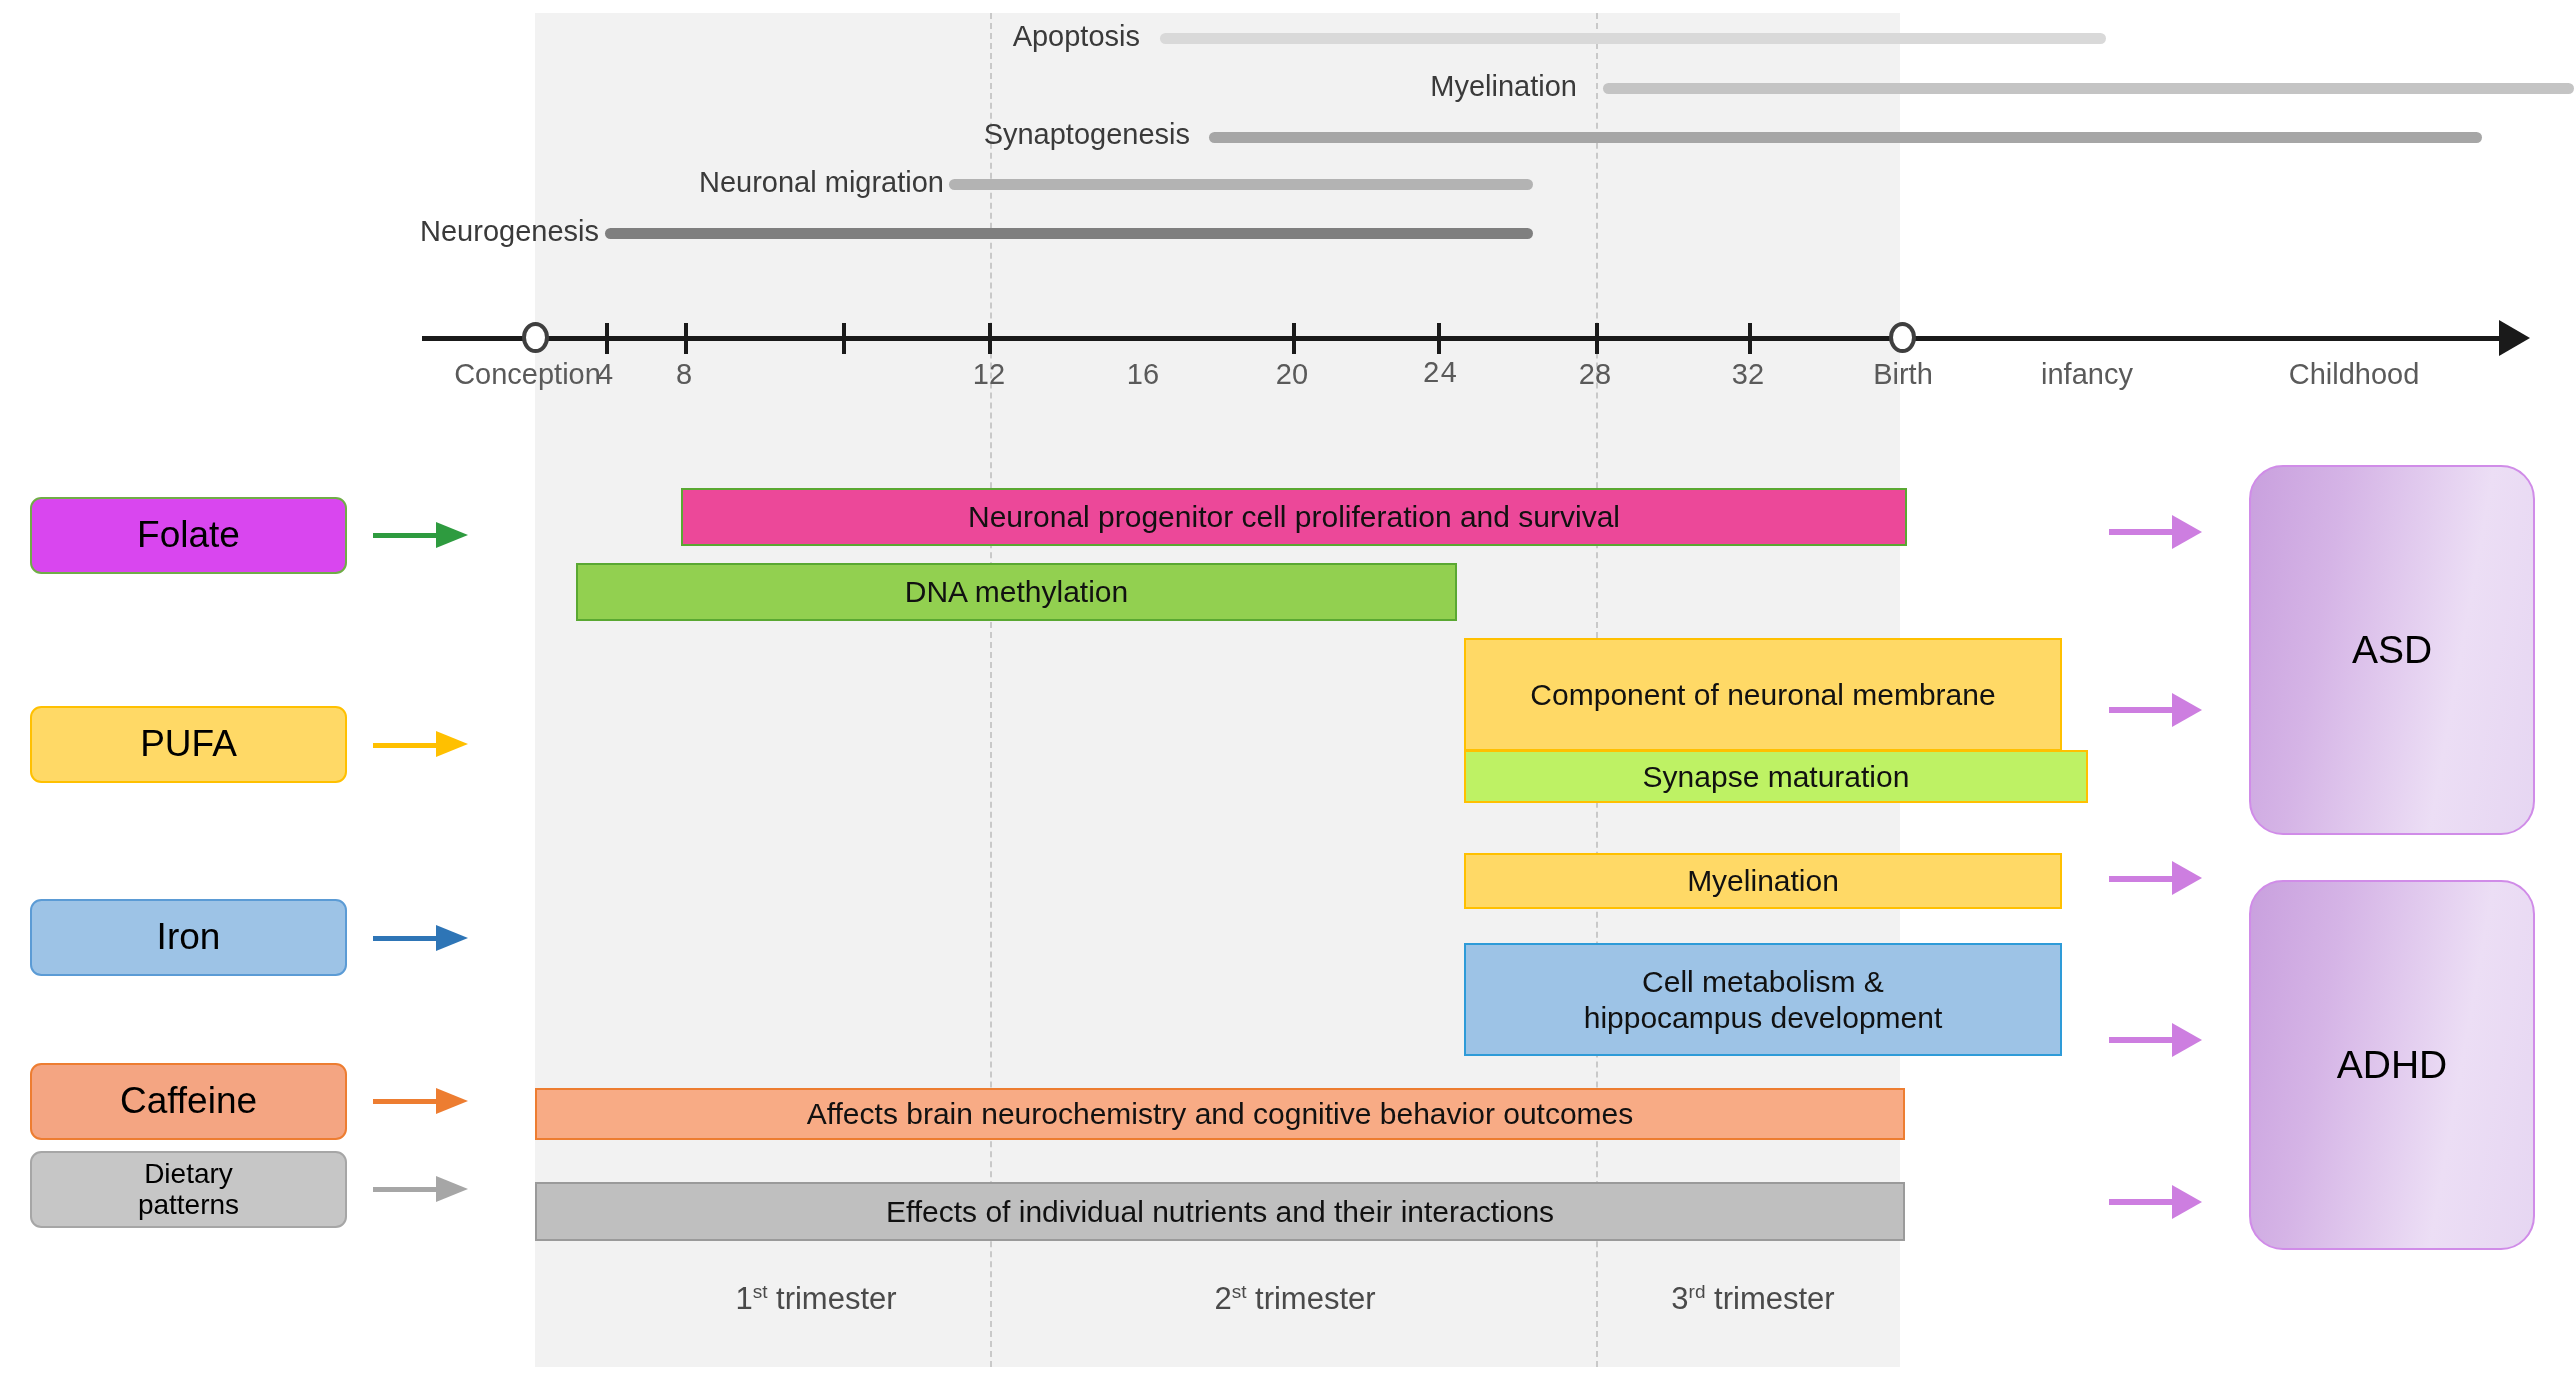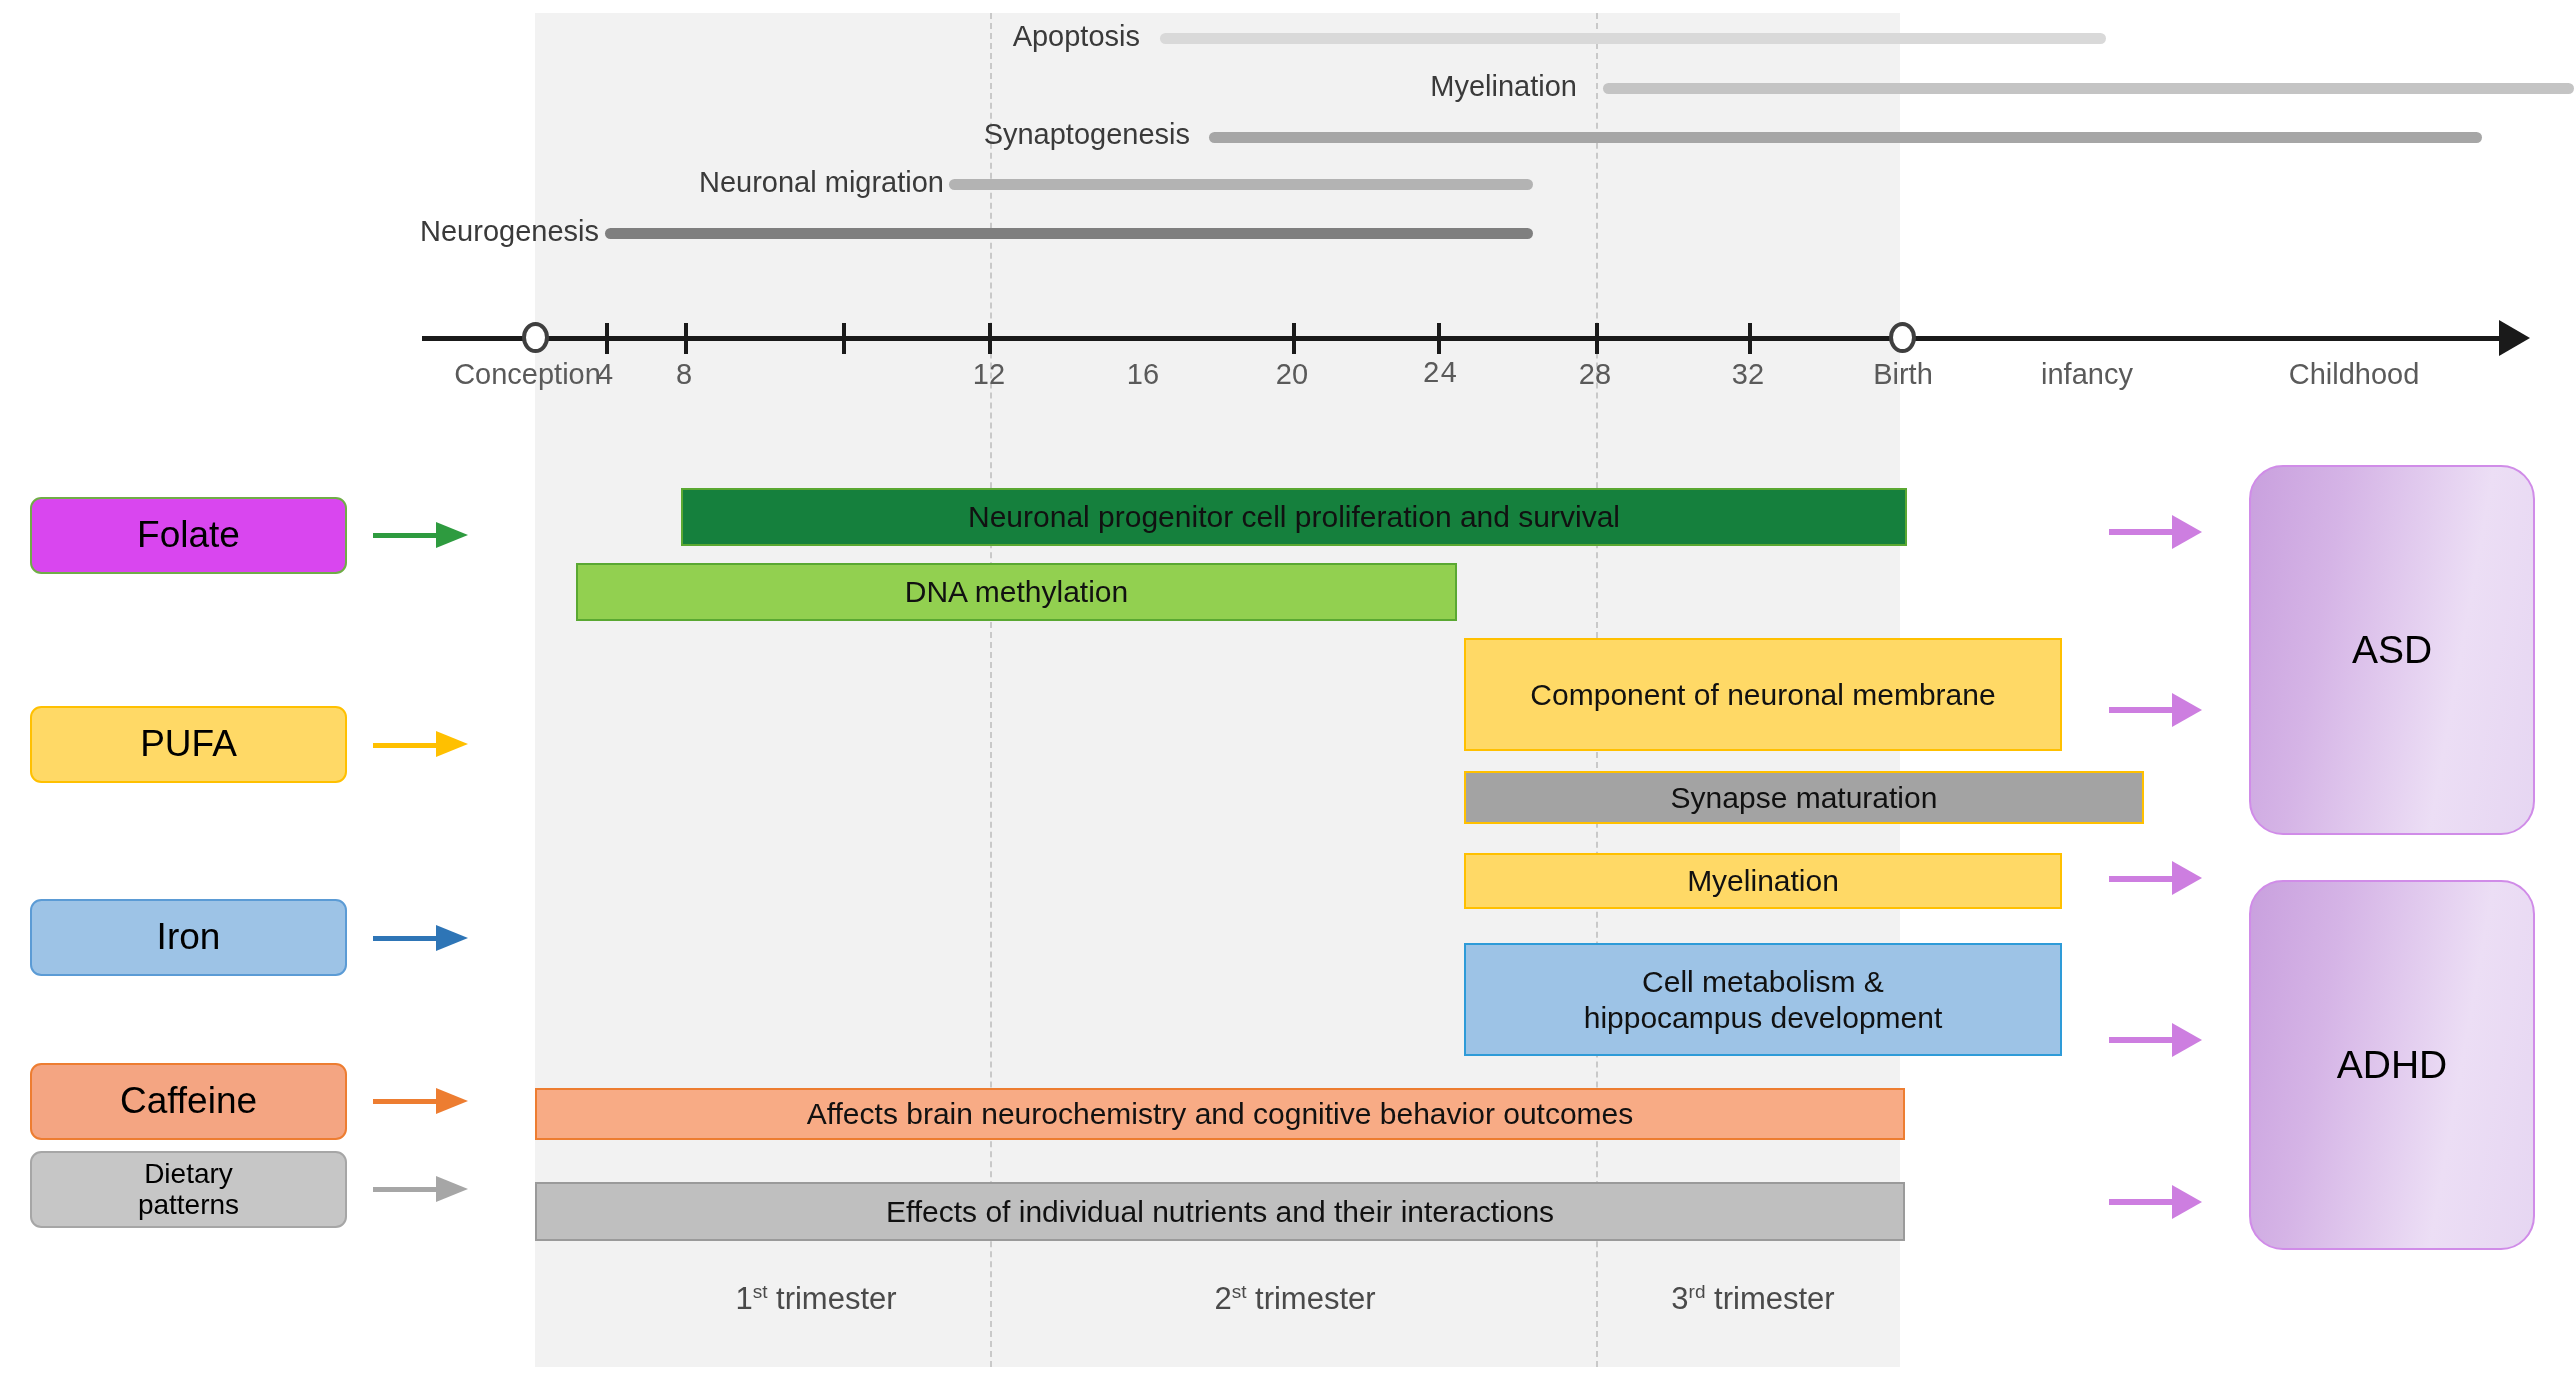--- a/index.html
+++ b/index.html
@@ -124,27 +124,27 @@
 
   <div class="abs chip big" style="left:30px;top:1063px;width:317px;height:77px;background:#f4a582;border:2.1px solid #ed7d31;">Caffeine</div>
   <div class="abs narrow-line" style="left:373px;top:1099px;width:63px;background:#ed7d31;"></div>
   <div class="abs narrow-head" style="left:436px;top:1088px;border-left:32px solid #ed7d31;"></div>
 
   <div class="abs chip small" style="left:30px;top:1151px;width:317px;height:77px;background:#c6c6c6;border:2.1px solid #a6a6a6;white-space:pre-line;">Dietary
 patterns</div>
   <div class="abs narrow-line" style="left:373px;top:1187px;width:63px;background:#a6a6a6;"></div>
   <div class="abs narrow-head" style="left:436px;top:1176px;border-left:32px solid #a6a6a6;"></div>
 
-  <div class="abs mech" style="left:681px;top:488px;width:1226px;height:58px;background:#15803d;border:2.8px solid #5aa832;">Neuronal progenitor cell proliferation and survival</div>
+  <div class="abs mech" style="left:681px;top:488px;width:1226px;height:58px;background:#ec4899;border:2.8px solid #5aa832;">Neuronal progenitor cell proliferation and survival</div>
 
   <div class="abs mech" style="left:1464px;top:638px;width:598px;height:113px;background:#ffd966;border:2.8px solid #ffc000;white-space:pre-line;">Component of neuronal membrane</div>
 
   <div class="abs mech" style="left:576px;top:563px;width:881px;height:58px;background:#92d050;border:2.8px solid #5aa832;">DNA methylation</div>
 
-  <div class="abs mech" style="left:1464px;top:771px;width:680px;height:53px;background:#a3a3a3;border:2.8px solid #ffc000;">Synapse maturation</div>
+  <div class="abs mech" style="left:1464px;top:750px;width:624px;height:53px;background:#bef264;border:2.8px solid #ffc000;">Synapse maturation</div>
 
   <div class="abs mech" style="left:1464px;top:853px;width:598px;height:56px;background:#ffd966;border:2.8px solid #ffc000;">Myelination</div>
 
   <div class="abs mech" style="left:1464px;top:943px;width:598px;height:113px;background:#9dc3e6;border:2.8px solid #2e9bd8;white-space:pre-line;">Cell metabolism &amp;
 hippocampus development</div>
 
   <div class="abs mech" style="left:535px;top:1088px;width:1370px;height:52px;background:#f8ab85;border:2.8px solid #ed7d31;">Affects brain neurochemistry and cognitive behavior outcomes</div>
 
   <div class="abs mech" style="left:535px;top:1182px;width:1370px;height:59px;background:#bfbfbf;border:2.8px solid #9a9a9a;">Effects of individual nutrients and their interactions</div>
 

